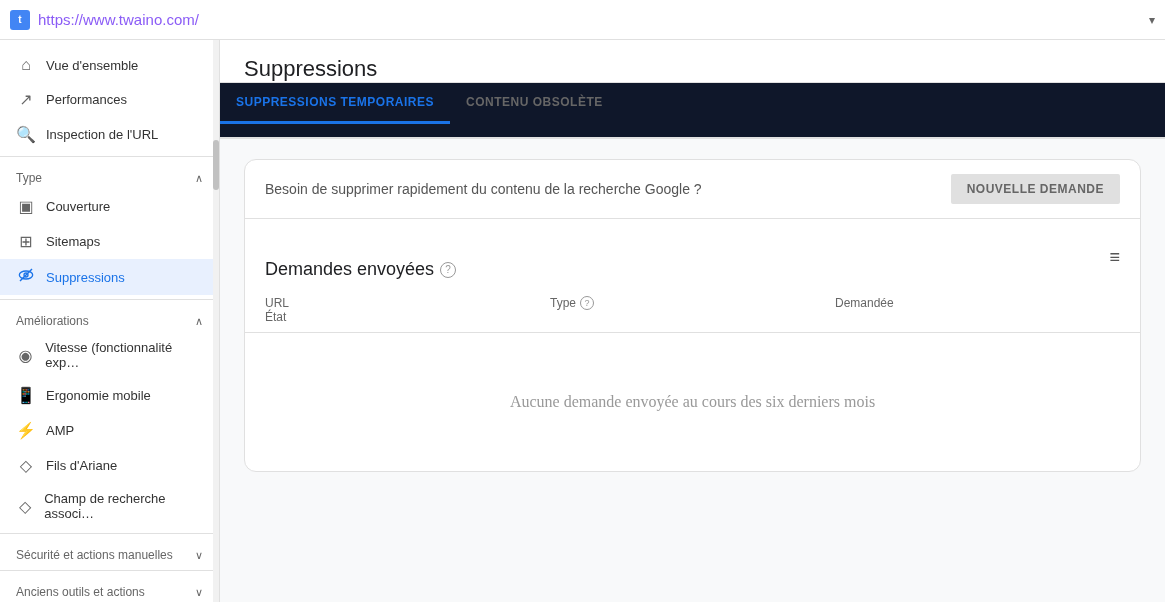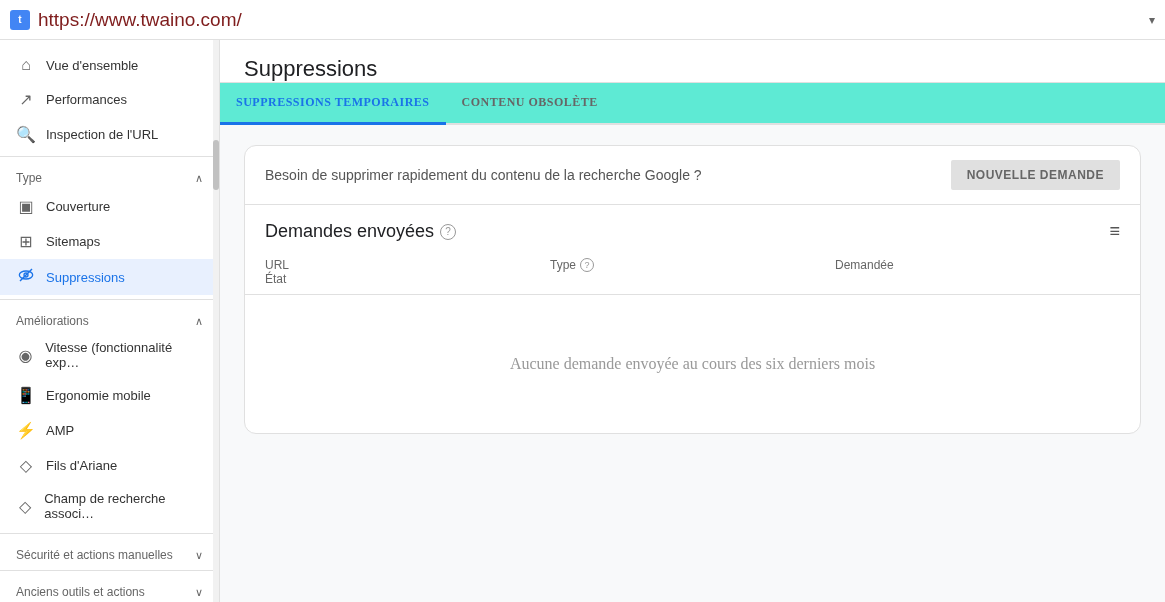--- a/index.html
+++ b/index.html
@@ -17,22 +17,22 @@
     }
     .top-bar-favicon {
       width: 20px; height: 20px;
       background: #4285f4;
       border-radius: 3px;
       margin-right: 8px;
       display: flex; align-items: center; justify-content: center;
       color: white; font-size: 10px; font-weight: bold;
     }
     .top-bar-url {
-      font-size: 19px;
-      color: #7f1d1d;
+      font-size: 15px;
+      color: #8b5cf6;
       flex: 1;
     }
     .top-bar-chevron {
       color: #666;
       font-size: 12px;
     }
 
     
     .main-layout {
       display: flex;
@@ -157,20 +157,21 @@
       justify-content: space-between;
       padding: 16px 20px 8px 20px;
     }
     .demandes-title {
       font-size: 18px;
       font-weight: 400;
       color: #202124;
       display: flex;
       align-items: center;
       gap: 6px;
+      margin-top: 24px;
     }
     .info-icon {
       color: #999;
       font-size: 14px;
     }
     .filter-icon {
       color: #666;
       font-size: 18px;
       cursor: pointer;
     }
@@ -298,21 +299,21 @@
       <div style="width:6px; height:50px; background:#c1c1c1; border-radius:3px; margin-top:100px;"></div>
     </div>
   </div>
 
   <div class="content-area">
 
     <div class="page-title-bar">
       <h1 class="page-title">Suppressions</h1>
     </div>
 
-    <div class="tabs-bar" style="background:#5eead4; padding: 0 0 0 0; font-family: Liberation Serif, serif;">
+    <div class="tabs-bar" style="background:#0f172a; padding: 0 0 15px 0;">
       <div class="tab active">SUPPRESSIONS TEMPORAIRES</div>
       <div class="tab">CONTENU OBSOLÈTE</div>
     </div>
 
     <div class="panel">
 
       <div class="request-bar">
         <span class="request-bar-text">Besoin de supprimer rapidement du contenu de la recherche Google ?</span>
         <button class="nouvelle-demande-btn">NOUVELLE DEMANDE</button>
       </div>

